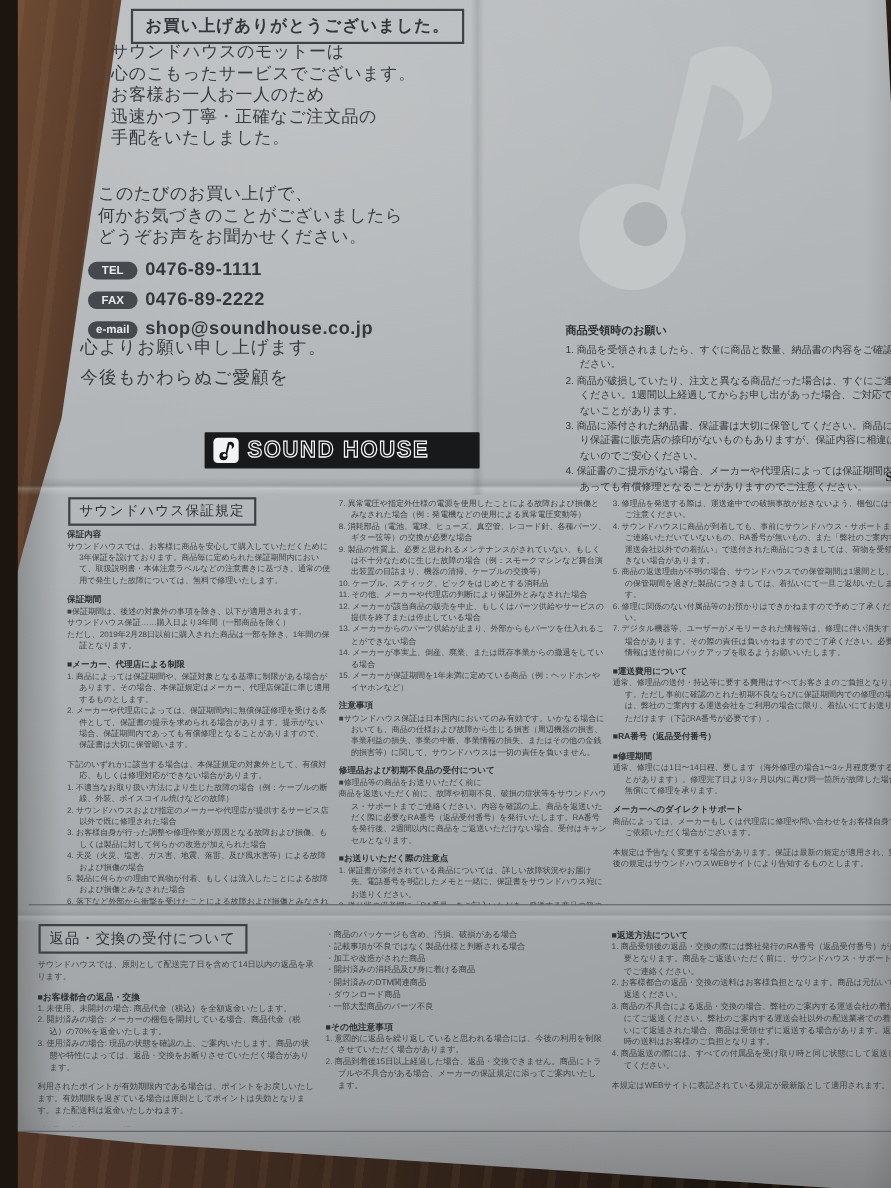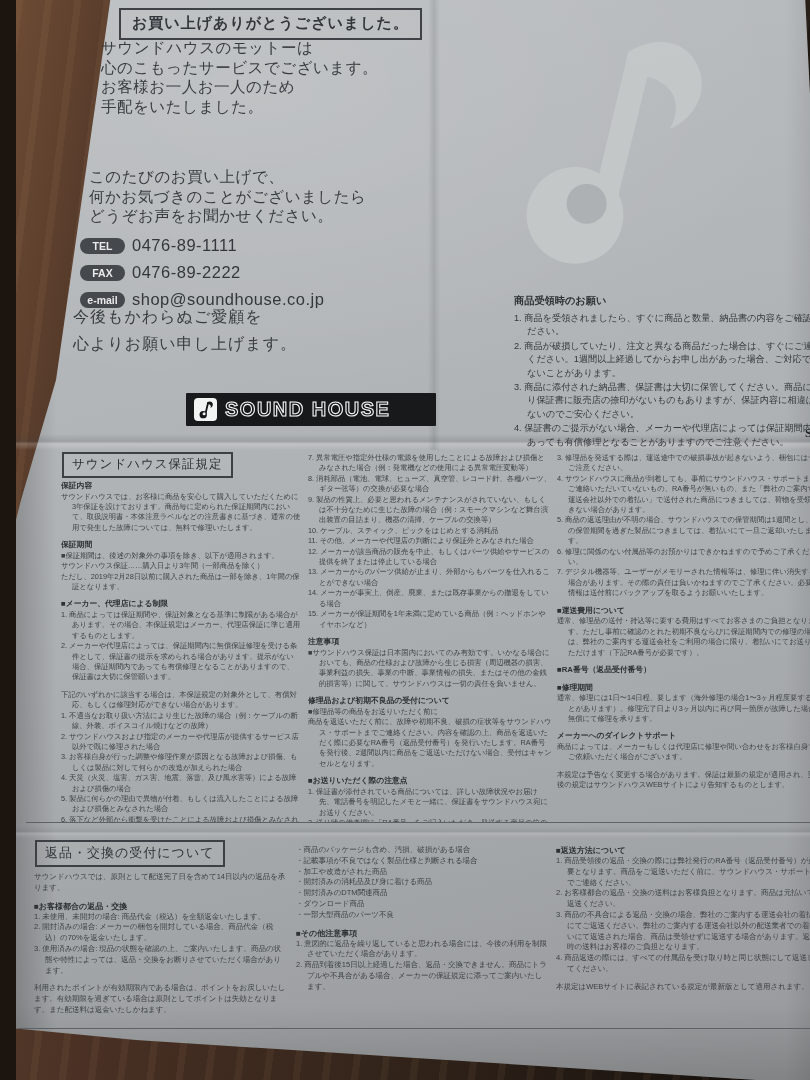--- a/index.html
+++ b/index.html
@@ -41,21 +41,21 @@
     font-size:15px;font-weight:700;letter-spacing:1px;color:#33373c;}
   .letter-line{font-size:15.5px;line-height:19.6px;letter-spacing:.5px;}
   .para1{left:85px;top:38px;}
   .para2{left:73px;top:167px;}
   .closing{left:57px;top:303px;font-size:16px;line-height:27px;letter-spacing:1px;}
   .contacts{left:64px;top:232px;}
   .contact-row{display:flex;align-items:center;height:27px;}
   .contact-badge{display:inline-flex;align-items:center;justify-content:center;
     min-width:37px;height:16px;padding:0 4px;border-radius:8px;background:#45494e;
     color:#e9eaeb;font-size:10.5px;font-weight:700;margin-right:7px;text-align:right;}
-  .contact-value{font-size:16.5px;letter-spacing:.5px;color:#34383d;}
+  .contact-value{font-size:16.5px;letter-spacing:.5px;color:#34383d;font-weight:bold;}
 
   
   .watermark{left:460px;top:22px;width:258px;height:250px;opacity:.92;}
   .logo-bar{left:170px;top:393px;width:250px;height:33px;background:#17191a;
     display:flex;align-items:center;padding:0 8px;box-sizing:border-box;border-radius:1px;}
   .logo-markbox{width:23px;height:23px;background:#f2f3f3;border-radius:4px;
     display:flex;align-items:center;justify-content:center;margin-right:8px;flex:0 0 auto;}
   .logo-text{font-size:20px;font-weight:700;letter-spacing:1.5px;color:#17191a;
     -webkit-text-stroke:1.1px #f4f5f5;transform:scaleY(1.05);white-space:nowrap;}
   .page-mark{left:789px;top:426px;font-family:"Liberation Serif","DejaVu Serif",serif;
@@ -102,20 +102,21 @@
   <div class="paper"></div>
   <div class="crease crease-h1"></div>
   <div class="crease crease-h2"></div>
   <div class="crease crease-v"></div>
 
   <div class="abs thanks-box">お買い上げありがとうございました。</div>
   <div class="abs para1">
     <div class="letter-line ink">サウンドハウスのモットーは</div>
     <div class="letter-line ink">心のこもったサービスでございます。</div>
     <div class="letter-line ink">お客様お一人お一人のため</div>
+    <div class="letter-line ink">迅速かつ丁寧・正確なご注文品の</div>
     <div class="letter-line ink">手配をいたしました。</div>
   </div>
   <div class="abs para2">
     <div class="letter-line ink">このたびのお買い上げで、</div>
     <div class="letter-line ink">何かお気づきのことがございましたら</div>
     <div class="letter-line ink">どうぞお声をお聞かせください。</div>
   </div>
   <div class="abs contacts">
     <div class="contact-row">
       <span class="contact-badge">TEL</span>
@@ -124,22 +125,22 @@
     <div class="contact-row">
       <span class="contact-badge">FAX</span>
       <span class="contact-value">0476-89-2222</span>
     </div>
     <div class="contact-row">
       <span class="contact-badge">e-mail</span>
       <span class="contact-value">shop@soundhouse.co.jp</span>
     </div>
   </div>
   <div class="abs closing ink">
+    <div>心よりお願い申し上げます。</div>
     <div>今後もかわらぬご愛顧を</div>
-    <div>心よりお願い申し上げます。</div>
   </div>
 
   <svg class="abs watermark" viewBox="0 0 120 150" aria-hidden="true">
     <g fill="#c6c9c9">
       <path d="M74 18 C94 6 112 13 117 30 C121 44 113 58 99 64 C107 49 101 37 86 33 C79 31 75 31 72 33 Z"></path>
       <path d="M54 102 L74 18 L88 22 L67 108 Z"></path>
       <circle cx="42" cy="116" r="29"></circle>
     </g>
     <circle cx="49" cy="109" r="12" fill="#aeb1b3"></circle>
   </svg>

